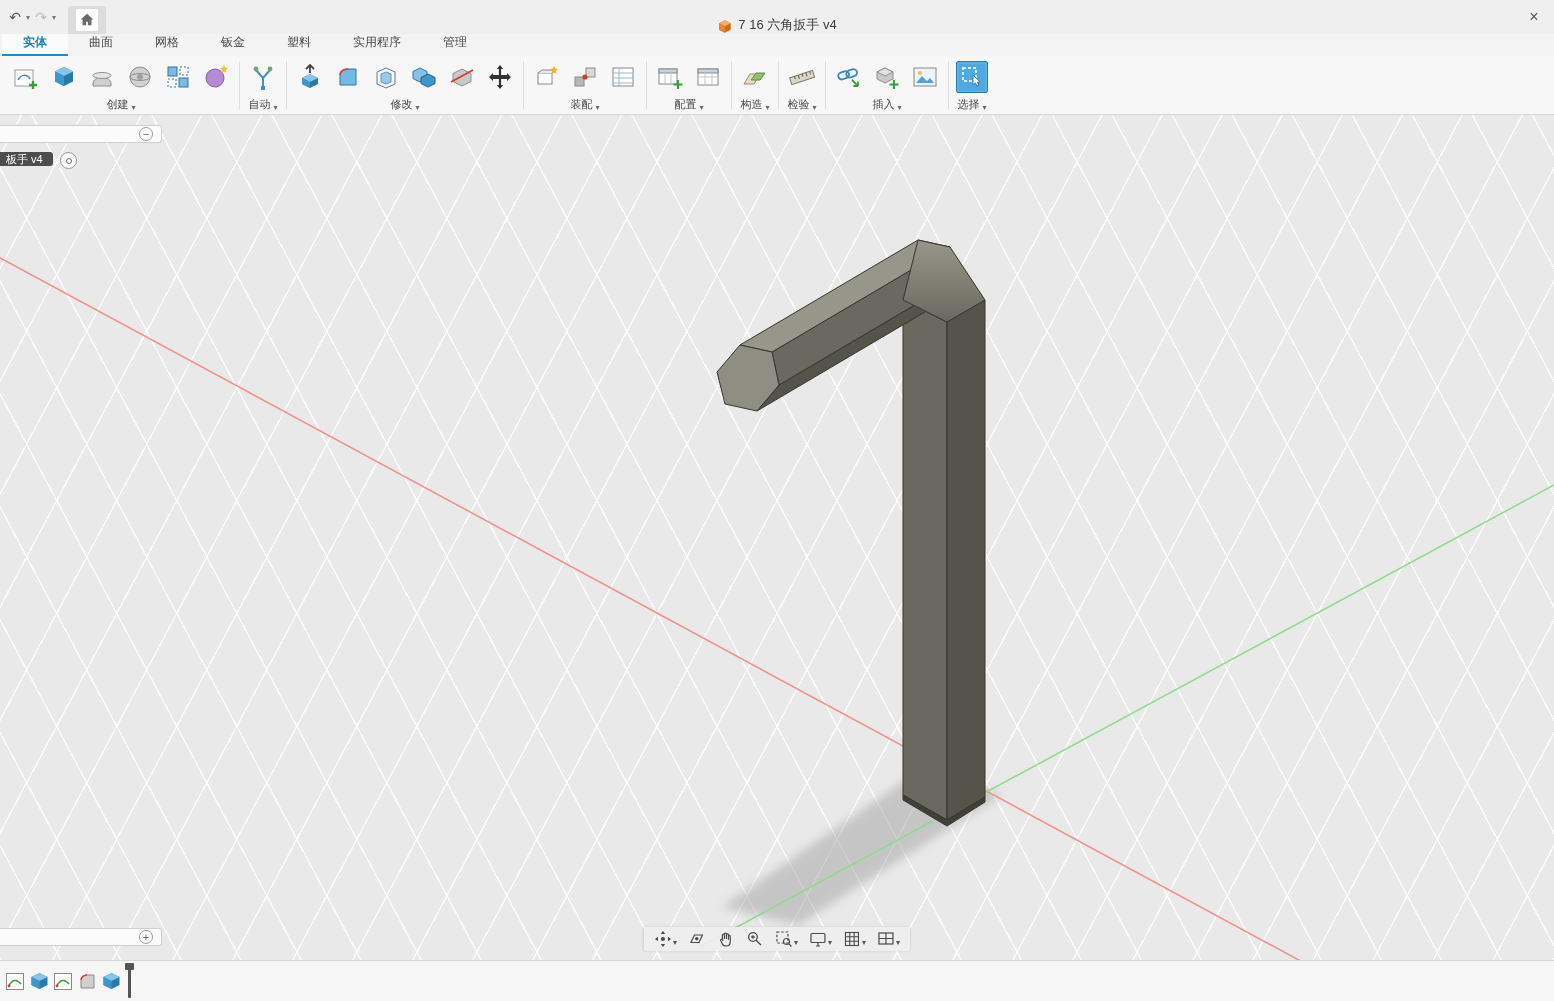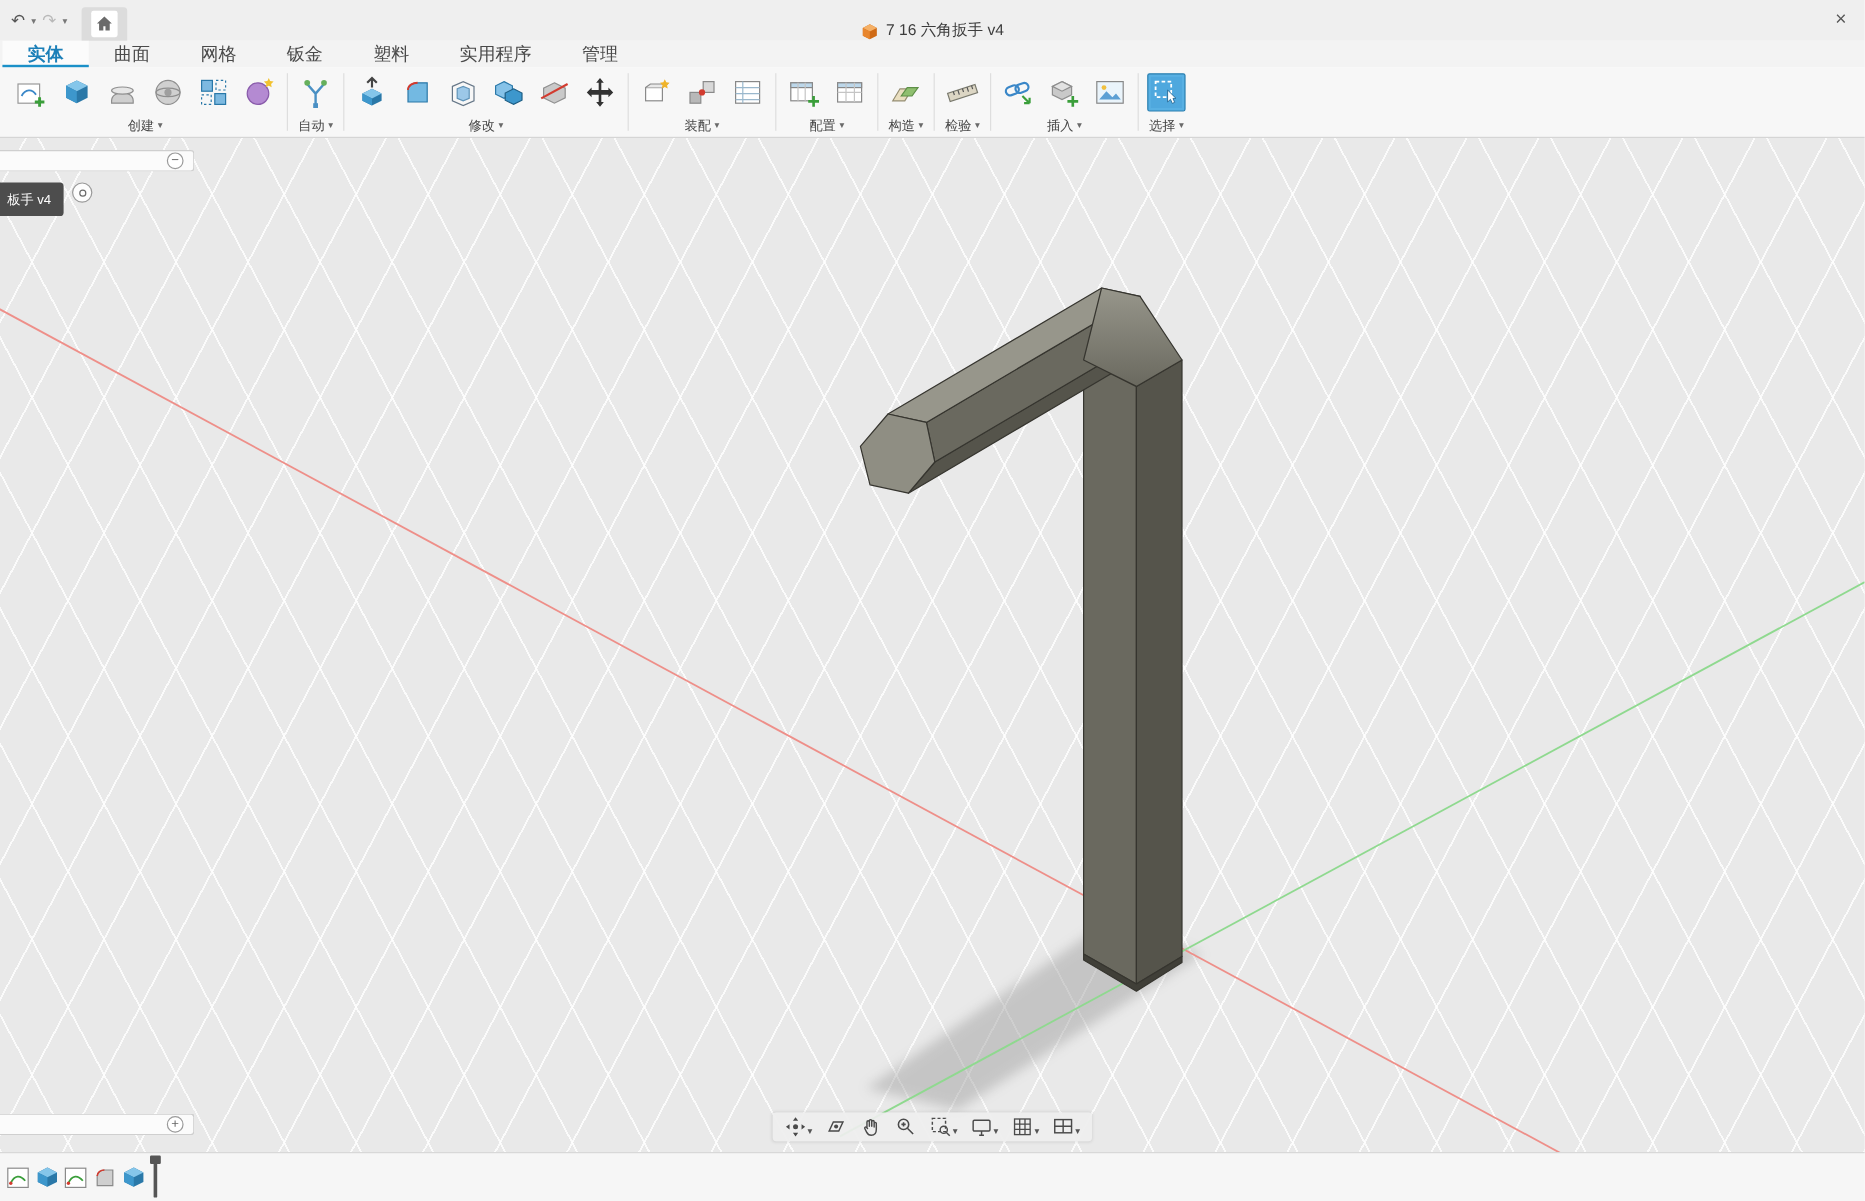--- a/index.html
+++ b/index.html
@@ -14,50 +14,50 @@
   .qa-btn.disabled{opacity:.35}
   .qa-caret{font-size:8px;color:#777}
   .home-tab{margin-left:10px;width:38px;height:28px;background:#dcdcdc;border-radius:3px 3px 0 0;display:flex;align-items:center;justify-content:center;align-self:flex-end}
   .home-tab .hbox{width:22px;height:22px;background:#fff;border-radius:2px;display:flex;align-items:center;justify-content:center}
   .title-center{position:absolute;left:50%;top:0;height:34px;transform:translateX(-50%);display:flex;align-items:flex-end;gap:6px}
   .title-text{font-size:13px;color:#3c3c3c}
   .close-btn{position:absolute;right:10px;top:7px;font-size:16px;color:#555;width:20px;height:20px;line-height:20px;text-align:center}
 
   
   .tabbar{height:22px;background:#f3f3f3;display:flex;align-items:stretch;padding-left:2px}
-  .rtab{padding:0 21px;display:flex;align-items:center;font-size:15px;color:#4a4a4a;position:relative}
+  .rtab{padding:0 21px;display:flex;align-items:flex-start;font-size:12px;color:#4a4a4a;position:relative}
   .rtab.active{background:#fbfbfb;color:#1b7fb8;font-weight:bold}
   .rtab.active::after{content:"";position:absolute;left:0;right:0;bottom:0;height:2px;background:#1b90c8}
 
   
   .toolbar{height:59px;background:#f7f7f7;display:flex;align-items:stretch;border-bottom:1px solid #d5d5d5;padding-left:4px}
   .tb-group{display:flex;flex-direction:column;align-items:center;justify-content:flex-start;padding:2px 6px 0}
   .tb-icons{display:flex;align-items:center;gap:6px;height:38px}
   .tb-btn{width:32px;height:32px;display:flex;align-items:center;justify-content:center;border-radius:2px}
   .tb-btn svg{width:28px;height:28px}
   .tb-btn.sel{background:#58b0e3;border:1px solid #2a7fb0}
-  .tb-label{font-size:11px;color:#474747;display:flex;align-items:center;gap:3px;height:16px}
+  .tb-label{font-size:11px;color:#474747;display:flex;align-items:flex-end;gap:3px;height:16px}
   .tb-label .crt{font-size:8px;color:#6a6a6a}
   .tb-sep{width:1px;background:#dedede;margin:5px 1px}
 
   
   .canvas{position:relative;height:845px;background-color:#e9e9e9;
     background-image:
       repeating-linear-gradient(62deg, rgba(255,255,255,.8) 0px, rgba(255,255,255,.8) 1.5px, transparent 1.5px, transparent 53px),
       repeating-linear-gradient(-62deg, rgba(255,255,255,.8) 0px, rgba(255,255,255,.8) 1.5px, transparent 1.5px, transparent 53px);
     overflow:hidden}
   .scene{position:absolute;inset:0;width:1554px;height:845px}
   .mp{stroke:#36352f;stroke-width:1;stroke-linejoin:round}
 
   .panel-collapsed{position:absolute;left:0;width:162px;height:18px;background:#fbfbfb;border:1px solid #cfcfcf;border-left:none;display:flex;justify-content:flex-end;align-items:center;border-radius:0 3px 3px 0}
   .panel-collapsed.top{top:10px}
   .panel-collapsed.bottom{bottom:14px}
   .pc-btn{width:14px;height:14px;margin-right:8px;border:1px solid #9a9a9a;border-radius:50%;color:#666;font-size:11px;line-height:11px;display:flex;align-items:center;justify-content:center;background:#fff}
 
-  .doc-tab{position:absolute;left:0;top:37px;height:28px;background:#4d4d4d;color:#fff;display:flex;align-items:center;padding:0 10px 0 6px;font-size:11px;border-radius:0 3px 3px 0}
+  .doc-tab{position:absolute;left:0;top:37px;height:14px;background:#4d4d4d;color:#fff;display:flex;align-items:center;padding:0 10px 0 6px;font-size:11px;border-radius:0 3px 3px 0}
   .activate-btn{position:absolute;left:60px;top:37px;width:17px;height:17px;border:1px solid #9a9a9a;border-radius:50%;background:#fdfdfd;display:flex;align-items:center;justify-content:center}
   .activate-btn .dot{width:6px;height:6px;border:1.5px solid #6a6a6a;border-radius:50%}
 
   .navbar{position:absolute;left:50%;bottom:9px;transform:translateX(-50%);display:flex;align-items:center;gap:11px;background:rgba(238,238,238,.92);padding:3px 10px;border-radius:3px;box-shadow:0 0 3px rgba(0,0,0,.12)}
   .nav-btn{display:flex;align-items:flex-end;gap:1px;color:#4a4a4a}
   .nav-btn svg{width:18px;height:18px}
   .ncrt{font-size:8px;color:#555;line-height:10px}
 
   
   .timeline{height:41px;background:#f6f6f6;border-top:1px solid #d8d8d8;display:flex;align-items:center;padding-left:5px;position:relative}

